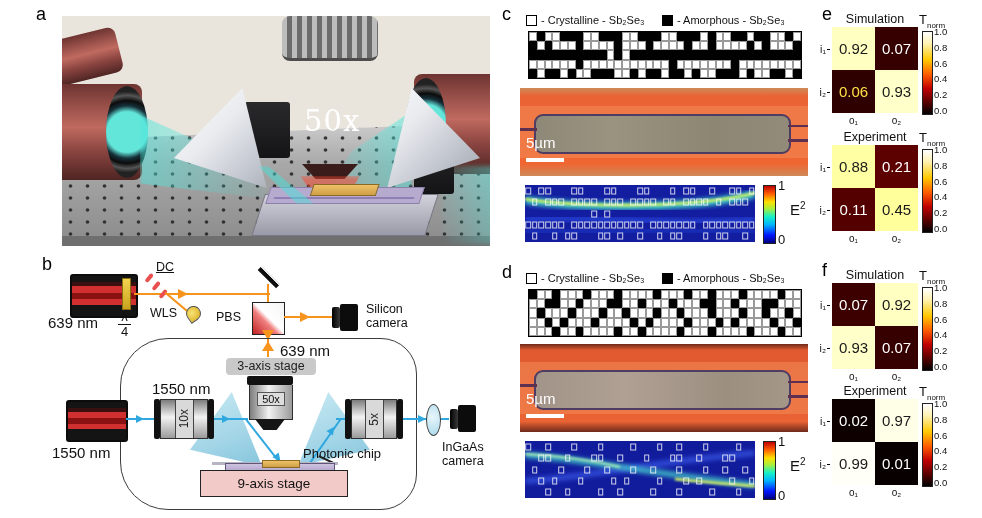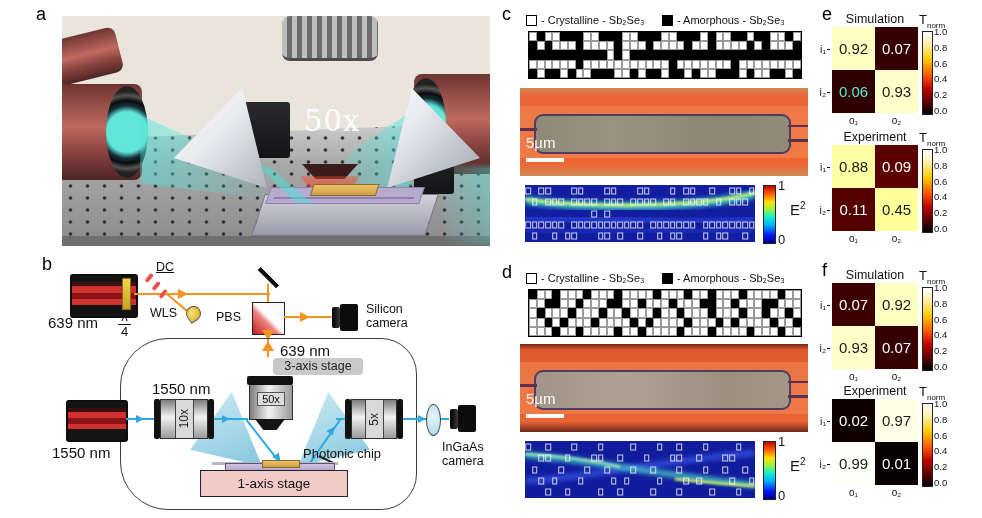--- a/index.html
+++ b/index.html
@@ -38,21 +38,21 @@
   .arrU{width:0;height:0;border-left:6px solid transparent;border-right:6px solid transparent;border-bottom:10px solid #F7941E;}
   .laser{background:linear-gradient(180deg,#141414 0 16%,#3a0f0f 16% 26%,#d03030 26% 42%,#8a1212 42% 58%,#d03030 58% 72%,#141414 72% 100%);
     border:2px solid #0c0c0c;border-radius:3px;}
   .lblB{font-size:15px;color:#111;}
   .lblS{font-size:12.5px;color:#111;}
   .enc{border:1.7px solid #3c3c3c;border-radius:48px 36px 36px 48px;}
   .pbs{background:linear-gradient(45deg,#c02020 0%,#f08080 40%,#ffffff 52%,#f5f5f5 100%);border:1.6px solid #222;}
   .mirror{background:linear-gradient(180deg,#e8e8e8 0 28%,#0d0d0d 28% 100%);}
   .camlens{background:linear-gradient(90deg,#000,#3a3a3a);border-radius:2px;}
   .cambody{background:#0c0c0c;border-radius:2px;}
-  .stageLbl{background:#c9c9c9;border-radius:4px;text-align:center;font-size:12.5px;line-height:17px;color:#222;margin-left:47px;}
+  .stageLbl{background:#c9c9c9;border-radius:4px;text-align:center;font-size:12.5px;line-height:17px;color:#222;}
   .prismB{background:linear-gradient(160deg,#c5e8f2 0%,#9ed3e6 60%,#7fc2da 100%);opacity:.95;}
   .objV-body{background:linear-gradient(90deg,#7d7d7d,#f2f2f2 45%,#9b9b9b);border:1.5px solid #2e2e2e;border-top:none;}
   .objH{display:flex;align-items:stretch;}
   .objH .cap{width:6px;background:#111;border-radius:2px;}
   .objH .bod{flex:1;background:linear-gradient(180deg,#7d7d7d,#f2f2f2 45%,#9b9b9b);border:1.4px solid #2e2e2e;display:flex;align-items:center;justify-content:center;}
   .objH .band{background:#d9d9d9;border-left:1.2px solid #444;border-right:1.2px solid #444;height:100%;
     display:flex;align-items:center;justify-content:center;}
   .rot{writing-mode:vertical-rl;transform:rotate(180deg);font-size:12px;color:#222;}
   .stage4{background:#f2cbc9;border:1.6px solid #222;text-align:center;font-size:13.5px;line-height:25px;color:#111;}
   .chipbar{background:linear-gradient(180deg,#cfc3e2,#b3a6cc);border:1px solid #60557a;}
@@ -259,21 +259,21 @@
     <div class="abs camlens" style="left:410px;top:151px;width:8px;height:20px;"></div>
     <div class="abs cambody" style="left:418px;top:147px;width:18px;height:27px;"></div>
     <div class="abs lblS" style="left:402px;top:182px;">InGaAs</div>
     <div class="abs lblS" style="left:402px;top:196px;">camera</div>
 
     <div class="abs lblS" style="left:263px;top:188px;font-size:13px;">Photonic chip</div>
     <div class="abs" style="left:278px;top:201px;width:18px;height:1.5px;background:#222;transform:rotate(25deg);"></div>
     <div class="abs" style="left:172px;top:204px;width:126px;height:3px;background:#b6b6c2;"></div>
     <div class="abs chipbar" style="left:185px;top:205px;width:108px;height:7px;"></div>
     <div class="abs gold" style="left:222px;top:202px;width:36px;height:6px;"></div>
-    <div class="abs stage4" style="left:160px;top:212px;width:146px;height:25px;">1-axis stage</div>
+    <div class="abs stage4" style="left:160px;top:212px;width:146px;height:25px;">9-axis stage</div>
   </div>
 
   <div id="pc" class="abs pcd" style="left:502px;top:8px;">
     <div class="abs legend" style="left:24px;top:6px;">
       <span class="sqO"></span>
       <span>- Crystalline - Sb₂Se₃</span>
     </div>
     <div class="abs legend" style="left:160px;top:6px;">
       <span class="sqF"></span>
       <span>- Amorphous - Sb₂Se₃</span>
@@ -857,21 +857,21 @@
   <div id="pe" class="abs pef" style="left:818px;top:8px;">
     <div class="hm-block" style="top:4px;">
       <div class="hm-title">Simulation</div>
       <div class="hm-rows">
         <span>i₁</span>
           <span>i₂</span>
       </div>
       <div class="hm-cells">
           <div class="hm-cell" style="background: rgb(255, 255, 194); color: rgb(26, 26, 26);">0.92</div>
           <div class="hm-cell" style="background: rgb(54, 0, 0); color: rgb(255, 255, 255);">0.07</div>
-          <div class="hm-cell" style="background: rgb(46, 0, 0); color: #5eead4;">0.06</div>
+          <div class="hm-cell" style="background: rgb(46, 0, 0); color: #fde047;">0.06</div>
           <div class="hm-cell" style="background: rgb(255, 255, 201); color: rgb(26, 26, 26);">0.93</div>
         </div>
       <div class="hm-cols">
         <span>o₁</span>
           <span>o₂</span>
       </div>
       <div class="hm-cbtitle">
         <span>T</span><sub>norm</sub>
       </div>
       <div class="hm-cbar cbar-hot"></div>
@@ -885,21 +885,21 @@
         </div>
     </div>
     <div class="hm-block" style="top:122px;">
       <div class="hm-title">Experiment</div>
       <div class="hm-rows">
         <span>i₁</span>
           <span>i₂</span>
       </div>
       <div class="hm-cells">
           <div class="hm-cell" style="background: rgb(255, 255, 163); color: rgb(26, 26, 26);">0.88</div>
-          <div class="hm-cell" style="background: rgb(92, 0, 0); color: rgb(255, 255, 255);">0.09</div>
+          <div class="hm-cell" style="background: rgb(92, 0, 0); color: rgb(255, 255, 255);">0.21</div>
           <div class="hm-cell" style="background: rgb(84, 0, 0); color: rgb(255, 255, 255);">0.11</div>
           <div class="hm-cell" style="background: rgb(255, 255, 156); color: rgb(26, 26, 26);">0.45</div>
         </div>
       <div class="hm-cols">
         <span>o₁</span>
           <span>o₂</span>
       </div>
       <div class="hm-cbtitle">
         <span>T</span><sub>norm</sub>
       </div>

